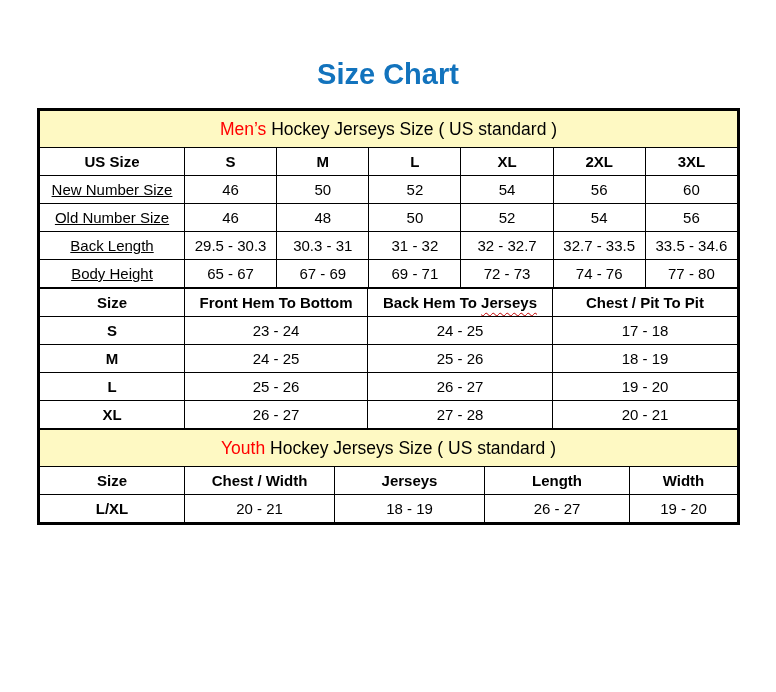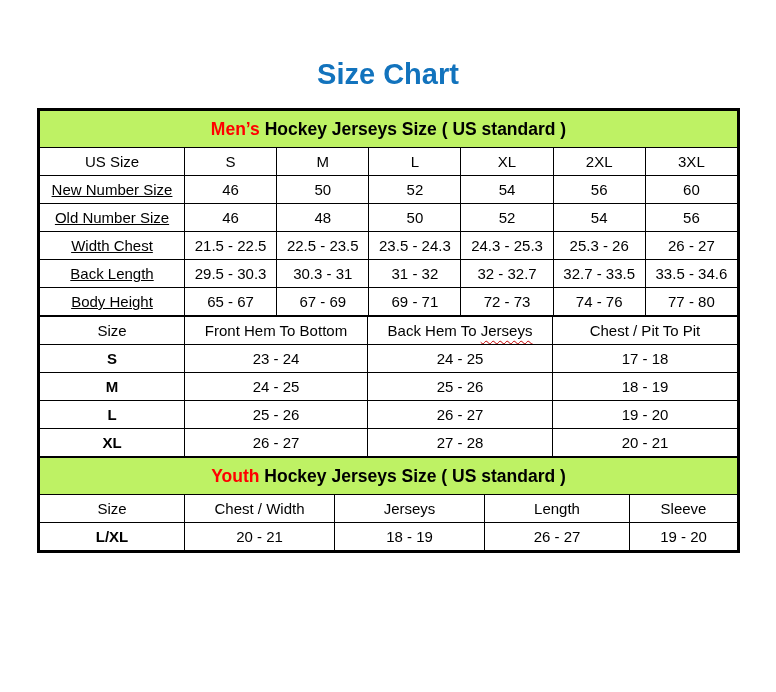--- a/index.html
+++ b/index.html
@@ -34,27 +34,27 @@
   th, td {
     border: 1px solid #000000;
     text-align: center;
     vertical-align: middle;
     padding: 0 2px;
     font-size: 15px;
     overflow: hidden;
     white-space: nowrap;
   }
   tr.band td {
-    background: #bef264;
+    background: #fef9c3;
     height: 36px;
     font-size: 17.5px;
-    font-weight: bold;
+    font-weight: normal;
   }
   tr.band .accent { color: #FF0000; }
-  th { height: 27px; font-weight: normal; }
+  th { height: 27px; font-weight: bold; }
   td.val { height: 27px; font-weight: normal; text-align: center; }
   td.rowlabel { height: 27px; font-weight: normal; text-decoration: underline; }
   td.rowlabel-bold { height: 27px; font-weight: bold; }
   .misspell {
     text-decoration-line: underline;
     text-decoration-style: wavy;
     text-decoration-color: #C00000;
     text-decoration-thickness: 1px;
     text-underline-offset: 4px;
     text-decoration-skip-ink: none;
@@ -108,29 +108,20 @@
       <tr>
         <td class="rowlabel">Old Number Size</td>
         <td class="val">46</td>
         <td class="val">48</td>
         <td class="val">50</td>
         <td class="val">52</td>
         <td class="val">54</td>
         <td class="val">56</td>
       </tr>
       <tr>
-        <td class="rowlabel">Width Chest</td>
-        <td class="val">21.5 - 22.5</td>
-        <td class="val">22.5 - 23.5</td>
-        <td class="val">23.5 - 24.3</td>
-        <td class="val">24.3 - 25.3</td>
-        <td class="val">25.3 - 26</td>
-        <td class="val">26 - 27</td>
-      </tr>
-      <tr>
         <td class="rowlabel">Back Length</td>
         <td class="val">29.5 - 30.3</td>
         <td class="val">30.3 - 31</td>
         <td class="val">31 - 32</td>
         <td class="val">32 - 32.7</td>
         <td class="val">32.7 - 33.5</td>
         <td class="val">33.5 - 34.6</td>
       </tr>
       <tr>
         <td class="rowlabel">Body Height</td>
@@ -195,21 +186,21 @@
     </colgroup>
     <tbody>
       <tr class="band">
         <td colspan="5"><span class="accent">Youth</span><span> Hockey Jerseys Size ( US standard )</span></td>
       </tr>
       <tr>
         <th>Size</th>
         <th>Chest / Width</th>
         <th>Jerseys</th>
         <th>Length</th>
-        <th>Sleeve</th>
+        <th>Width</th>
       </tr>
       <tr>
         <td class="rowlabel-bold">L/XL</td>
         <td class="val">20 - 21</td>
         <td class="val">18 - 19</td>
         <td class="val">26 - 27</td>
         <td class="val">19 - 20</td>
       </tr>
     </tbody>
   </table>

